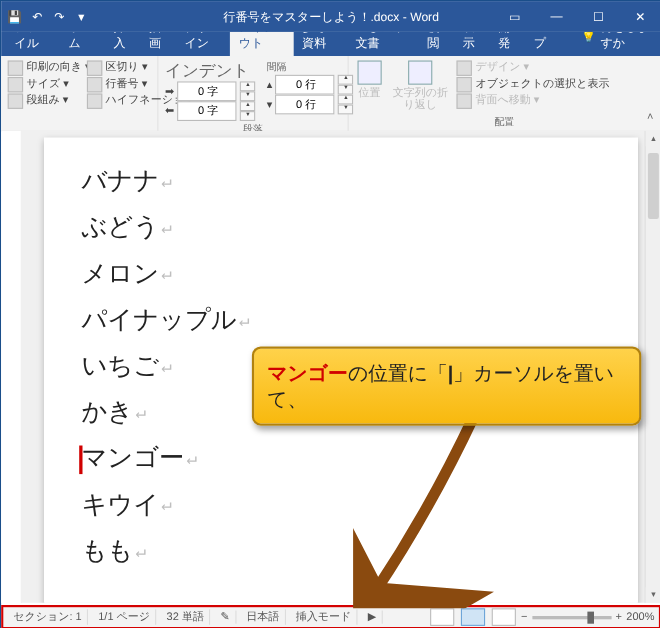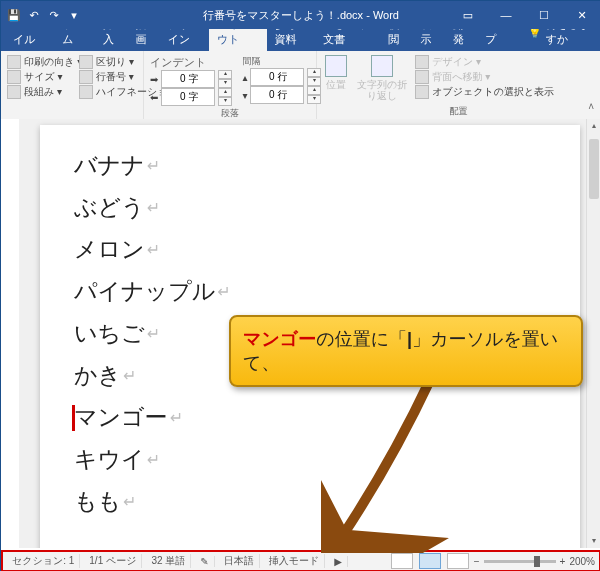--- a/index.html
+++ b/index.html
@@ -33,21 +33,21 @@
   .dimmed{color:#bbb}
   .collapse{position:absolute;right:6px;top:50px;font-size:10px;color:#666}
   
   .ruler{height:18px;background:#fff;border-bottom:1px solid #ddd;position:relative;font-size:8px;color:#777;overflow:hidden}
   .ruler .shade{position:absolute;left:0;top:0;bottom:0;width:34px;background:#eee}
   .ruler .nums{position:absolute;left:18px;top:3px;white-space:nowrap;letter-spacing:14px}
   .vruler{position:absolute;left:0;top:118px;bottom:24px;width:18px;background:#fff;border-right:1px solid #ddd}
   
   .docarea{position:absolute;left:18px;right:0;top:118px;bottom:24px;background:#f0f0f0;display:flex;justify-content:center;overflow:hidden}
   .page{background:#fff;width:540px;margin-top:6px;box-shadow:0 2px 6px rgba(0,0,0,.25);padding:20px 34px;box-sizing:border-box;height:640px}
-  .line{font-size:23px;font-family:Liberation Serif, serif;color:#222;line-height:42px;display:flex;align-items:center}
+  .line{font-size:23px;font-family:Liberation Mono, monospace;color:#222;line-height:42px;display:flex;align-items:center}
   .line.cursor{position:relative}
   .line.cursor::before{content:"";position:absolute;left:-2px;top:8px;bottom:8px;width:3px;background:#d00000}
   .ret{color:#bfbfbf;font-size:16px;margin-left:2px}
   
   .callout{position:absolute;right:18px;top:314px;width:326px;background:linear-gradient(#ffd24a,#f8b90e);border:2px solid #b2820e;border-radius:8px;padding:10px 12px;box-shadow:2px 3px 6px rgba(0,0,0,.35);font-size:18px;line-height:24px;color:#222;z-index:5}
   .callout b{font-weight:bold}
   .red{color:#d00000;font-weight:bold}
   .mouseic{display:inline-block;width:14px;height:20px;border:1px solid #777;border-radius:7px 7px 9px 9px;background:linear-gradient(#fff,#ddd);vertical-align:middle;position:relative;margin:0 2px}
   .mouseic::before{content:"";position:absolute;left:50%;top:0;width:1px;height:9px;background:#888}
   
@@ -133,21 +133,21 @@
         <div class="ritem">
             <span class="smic"></span>
             <span>ハイフネーション ▾</span>
           </div>
       </div>
       <div class="glabel">&nbsp;</div>
     </div>
     <div class="rgroup" style="width:160px">
       <div style="display:flex;gap:10px;padding-top:2px">
         <div>
-          <div style="font-size:11px;color:#666">インデント</div>
+          <div style="font-size:15px;color:#666">インデント</div>
           <div class="spin">
               <span>➡</span>
               <input value="0 字" style="">
               <div class="spinbtn">
                 <span>▴</span>
                 <span>▾</span>
               </div>
             </div>
           <div class="spin">
               <span>⬅</span>
@@ -188,27 +188,27 @@
         </div>
         <div class="rbig dimmed">
           <div class="bigic"></div>
           <span>文字列の折<br>り返し</span>
         </div>
         <div class="ritems">
           <div class="ritem dimmed">
               <span class="smic"></span>
               <span>デザイン ▾</span>
             </div>
+          <div class="ritem">
+              <span class="smic"></span>
+              <span>オブジェクトの選択と表示</span>
+            </div>
           <div class="ritem dimmed">
               <span class="smic"></span>
               <span>背面へ移動 ▾</span>
-            </div>
-          <div class="ritem">
-              <span class="smic"></span>
-              <span>オブジェクトの選択と表示</span>
             </div>
         </div>
       </div>
       <div class="glabel">配置</div>
       <span class="collapse">˄</span>
     </div>
   </div>
 
   <div class="ruler">
     <div class="shade"></div>

